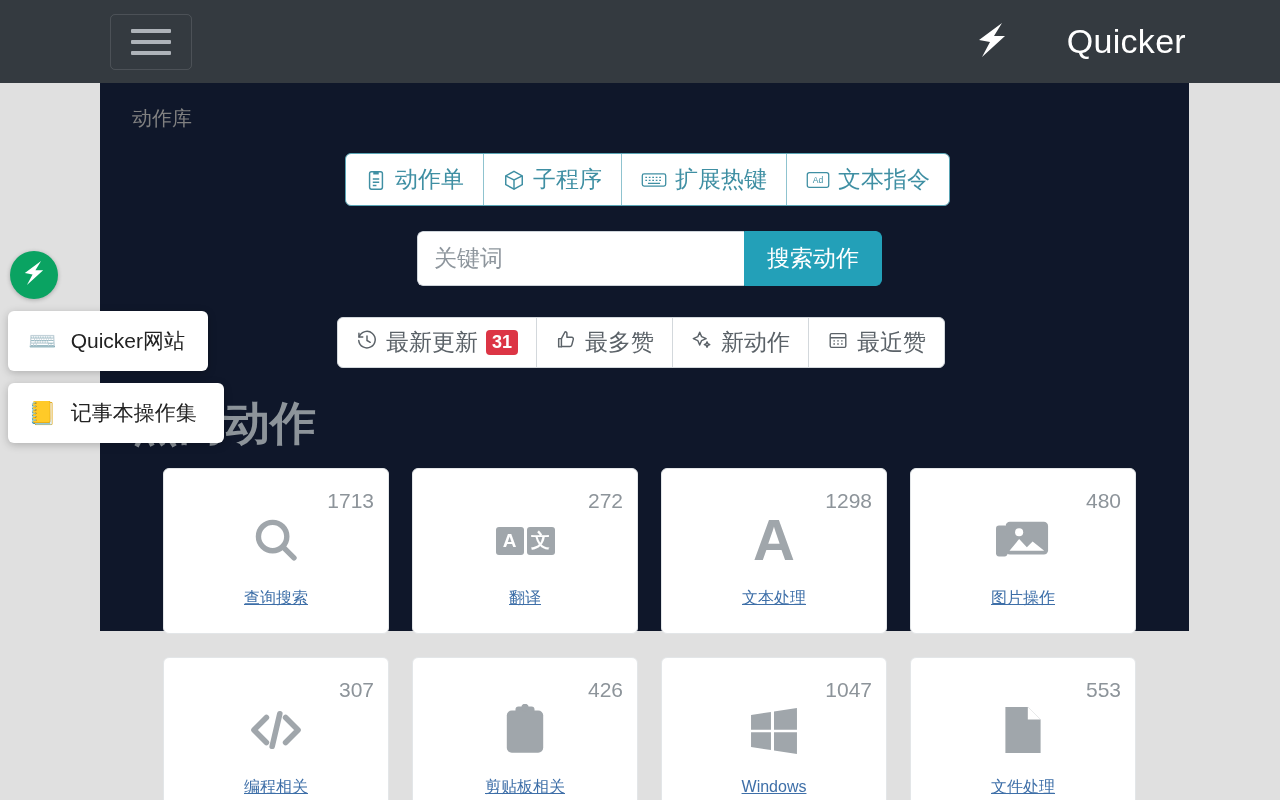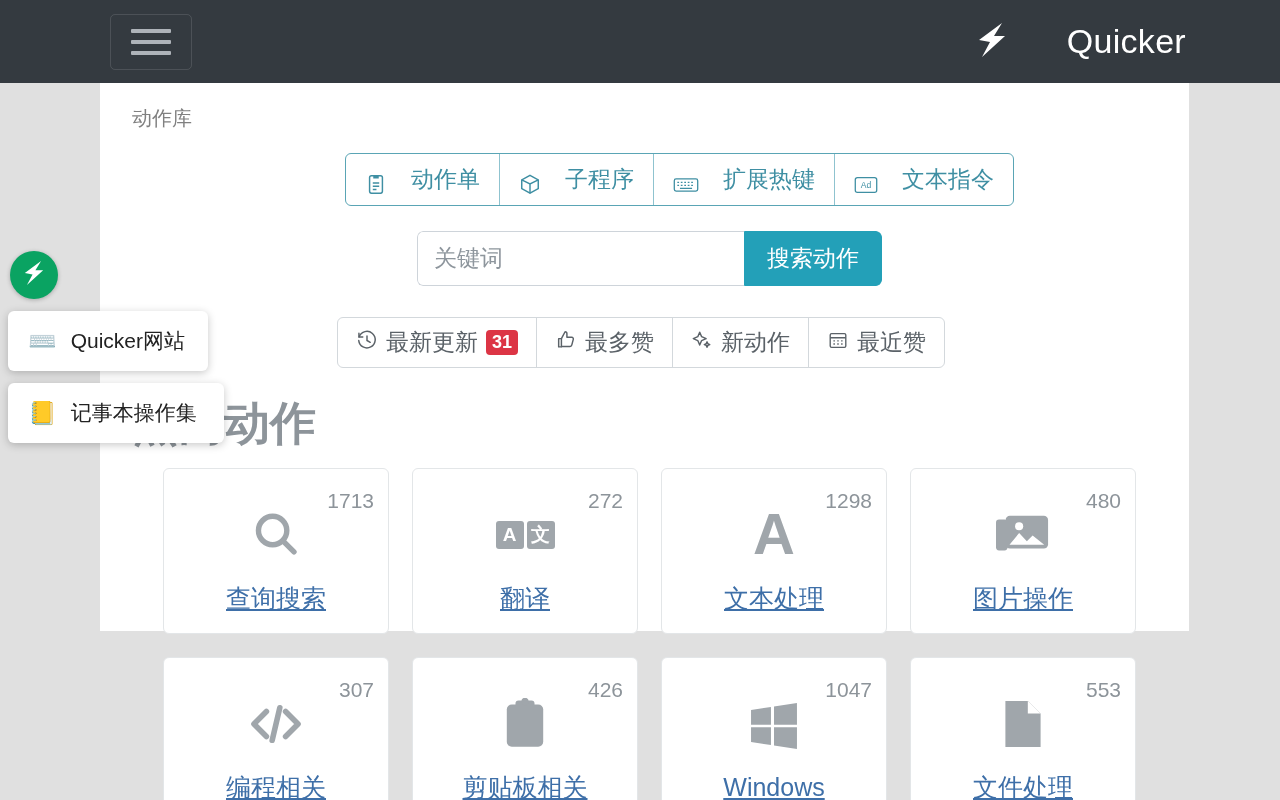--- a/index.html
+++ b/index.html
@@ -33,39 +33,39 @@
     position: absolute; right: 94px; top: 0; height: 83px;
     display: flex; align-items: center; gap: 14px;
   }
   .brand-name { color: #ffffff; font-size: 34px; letter-spacing: .3px; margin-left: 44px; }
 
   
   .page-bg { position: absolute; left:0; top: 83px; width: 1280px; height: 717px; background: #e0e0e0; }
   .content {
     position: absolute; left: 100px; top: 83px;
     width: 1089px; height: 548px;
-    background: #ffffff;
+    background: #0f172a;
   }
 
   .crumb {
     position: absolute; left: 32px; top: 22px;
     font-size: 20px; color: #808080;
   }
 
   
   .tabs {
     position: absolute; left: 245px; top: 70px;
     display: flex;
     border: 1px solid #5aa5b5;
     border-radius: 6px;
     overflow: hidden;
     background: #fff;
   }
   .tab {
-    display: flex; align-items: flex-end; gap: 24px;
+    display: flex; align-items: center; gap: 8px;
     padding: 10px 19px;
     font-size: 23px; color: #3f8fa3;
     border-right: 1px solid #8fc3cf;
     cursor: pointer; white-space: nowrap;
   }
   .tab:last-child { border-right: none; }
   .tab svg { display: block; }
 
   
   .searchrow {
@@ -140,21 +140,21 @@
   .card-count {
     position: absolute; right: 14px; top: 20px;
     font-size: 21px; color: #8d949a;
   }
   .card-icon {
     height: 62px; display: flex; align-items: center; justify-content: center;
     color: #a0a6ab; margin-top: 16px;
   }
   .card-label {
     margin-top: 16px;
-    font-size: 25px; color: #3e6fa8; text-decoration: underline;
+    font-size: 16px; color: #3e6fa8; text-decoration: underline;
   }
   .xlate-icon { display: flex; gap: 3px; }
   .xlate-box {
     width: 28px; height: 28px; background: #a0a6ab; color: #fff;
     border-radius: 3px; font-size: 19px; font-weight: bold;
     display: flex; align-items: center; justify-content: center;
   }
   .letter-a { font-size: 58px; font-weight: bold; color: #a0a6ab; line-height: .8; }
 
   

